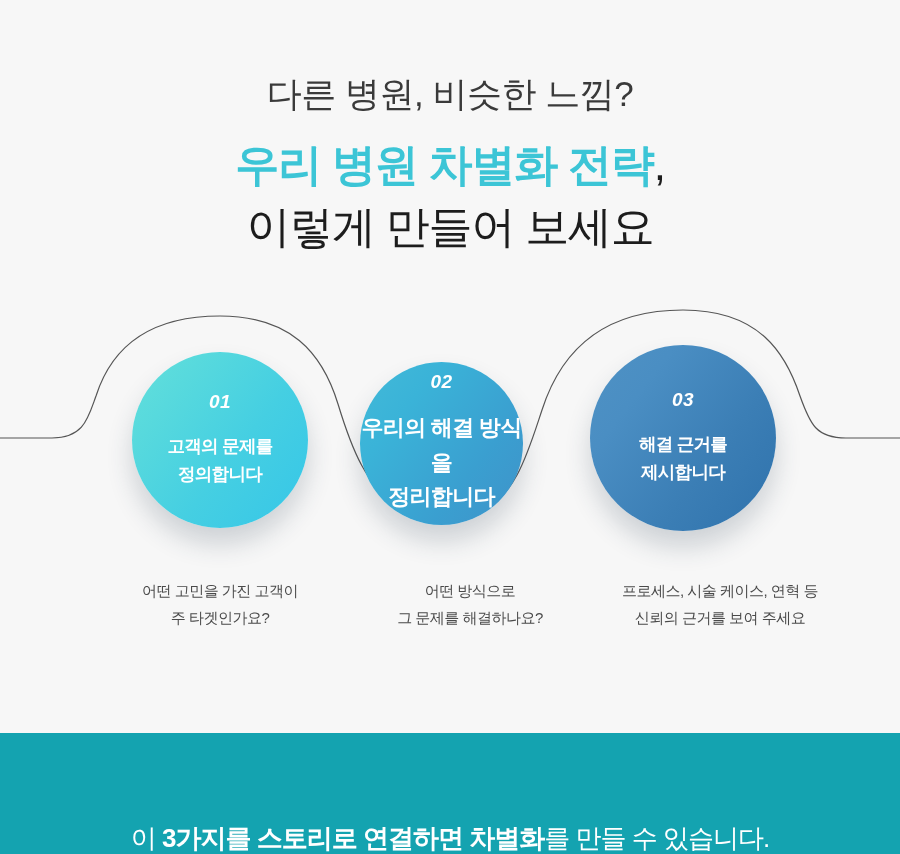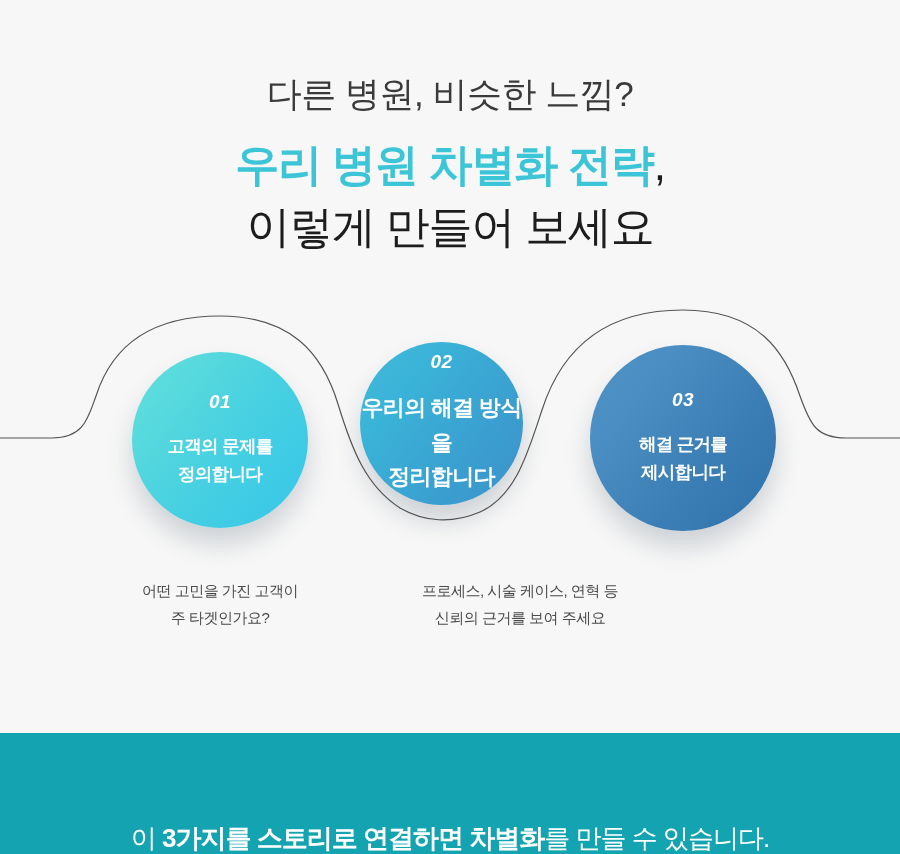--- a/index.html
+++ b/index.html
@@ -105,21 +105,21 @@
   #circle-1 {
     left: 132px;
     top: 352px;
     width: 176px;
     height: 176px;
     background: linear-gradient(128deg, #63e0db 0%, #57d9dd 24%, #45cfe2 58%, #36c6e8 100%);
   }
 
   #circle-2 {
     left: 360px;
-    top: 342px;
+    top: 362px;
     width: 163px;
     height: 163px;
     background: linear-gradient(128deg, #43bad8 0%, #3ab3d8 28%, #3a9fd0 68%, #3f92c9 100%);
   }
   #circle-2 .circle-num { margin-bottom: 20px; }
   #circle-2 .circle-label { font-size: 22px; }
 
   #circle-3 {
     left: 590px;
     top: 345px;
@@ -220,20 +220,22 @@
 
 <div class="circle" id="circle-3">
   <div class="circle-num">03</div>
   <div class="circle-label">해결 근거를
 제시합니다</div>
 </div>
 
 <div class="captions">
   <div class="caption" id="caption-1">어떤 고민을 가진 고객이
 주 타겟인가요?</div>
+  <div class="caption" id="caption-2">어떤 방식으로
+그 문제를 해결하나요?</div>
   <div class="caption" id="caption-3">프로세스, 시술 케이스, 연혁 등
 신뢰의 근거를 보여 주세요</div>
 </div>
 
 <div class="footer-banner">
   <div class="footer-text">
     <span>이 </span><span class="strong">3가지를 스토리로 연결하면 차별화</span><span>를 만들 수 있습니다.</span>
   </div>
 </div>
 

